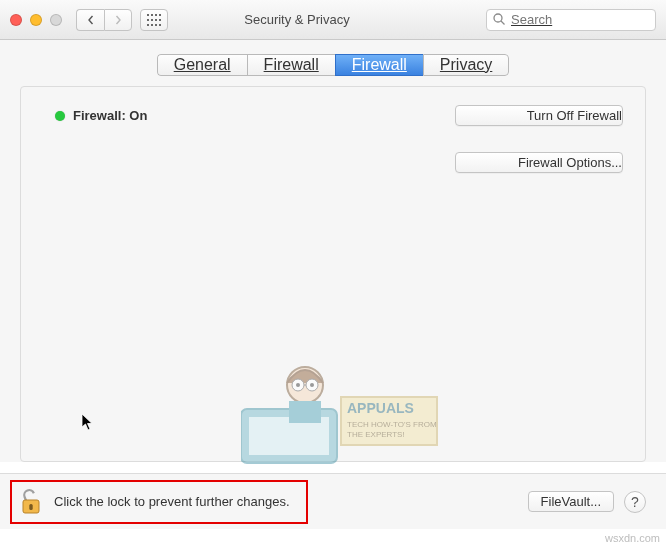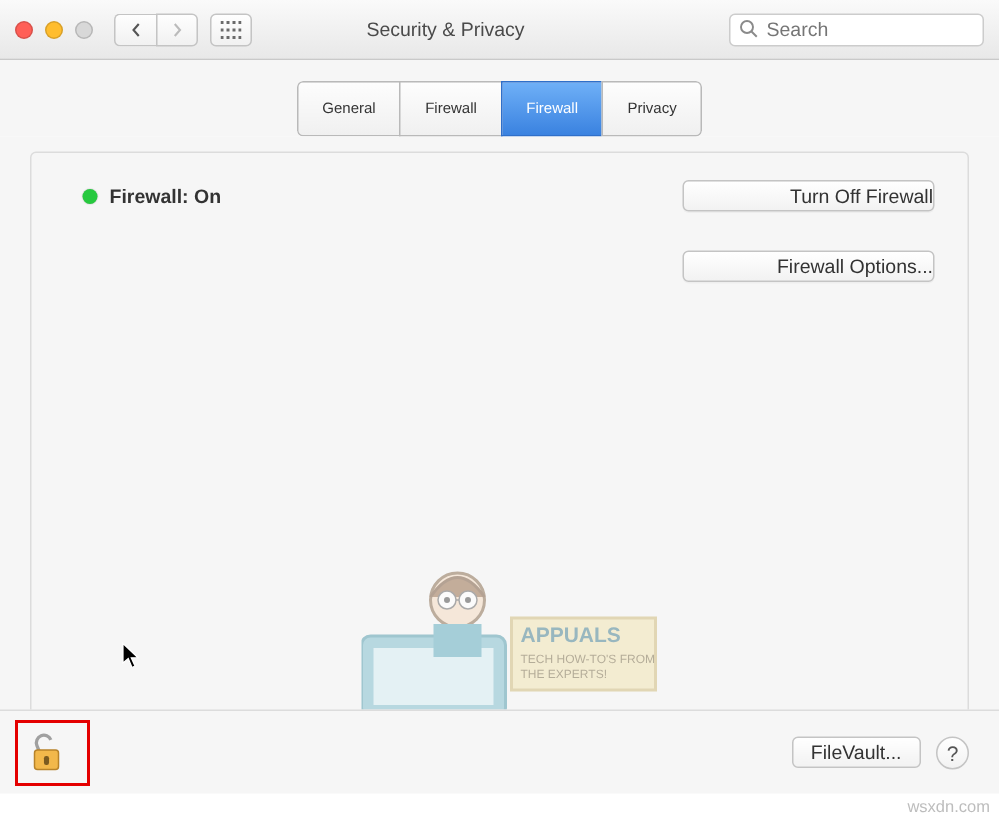--- a/index.html
+++ b/index.html
@@ -61,20 +61,21 @@
   }
   .search input {
     width: 100%;
     height: 22px;
     border: 1px solid #ccc;
     border-radius: 4px;
     padding: 0 6px 0 24px;
     font-size: 13px;
     background: #fff;
     color: #333;
+    text-decoration: underline;
   }
   .search .icon {
     position: absolute; left: 6px; top: 3px;
     width: 14px; height: 14px; color: #888;
   }
   
   .tabs-row {
     display: flex;
     justify-content: center;
     padding: 14px 0 0 0;
@@ -83,25 +84,26 @@
   .tabs {
     display: flex;
     border-radius: 4px;
     overflow: hidden;
   }
   .tab {
     border: 1px solid #b9b9b9;
     border-right: none;
     background: linear-gradient(#fdfdfd,#f0f0f0);
     padding: 2px 16px;
-    height: 37px;
-    font-size: 10px;
+    height: 22px;
+    font-size: 16px;
     color: #333;
     display: flex; align-items: center;
     cursor: default;
+    text-decoration: underline;
   }
   .tab:last-child { border-right: 1px solid #b9b9b9; border-radius: 0 4px 4px 0; }
   .tab:first-child { border-radius: 4px 0 0 4px; }
   .tab.active {
     background: linear-gradient(#6fb0f7,#3a82e0);
     color: #fff;
     border-color: #2f6fc9;
   }
   
   .panel-wrap {
@@ -320,19 +322,20 @@
 
 <div class="bottom-bar">
   <div class="lock-area">
     <span>
       <svg width="22" height="28" viewBox="0 0 22 28">
         <path d="M5 11 V7 a5 5 0 0 1 10 0" fill="none" stroke="#a0a0a0" stroke-width="2.2" transform="rotate(-22 10 9)"></path>
         <rect x="3" y="12" width="16" height="13" rx="2" fill="#f2b84b" stroke="#b8832a"></rect>
         <rect x="9.3" y="16" width="3.4" height="6" rx="1.5" fill="#7a5a20"></rect>
       </svg>
     </span>
+    <span class="lock-text">Click the lock to prevent further changes.</span>
   </div>
   <div class="spacer"></div>
   <div class="adv-btn">FileVault...</div>
   <div class="help-btn">?</div>
 </div>
 
 <div class="watermark-domain">wsxdn.com</div>
 
 </body></html>

